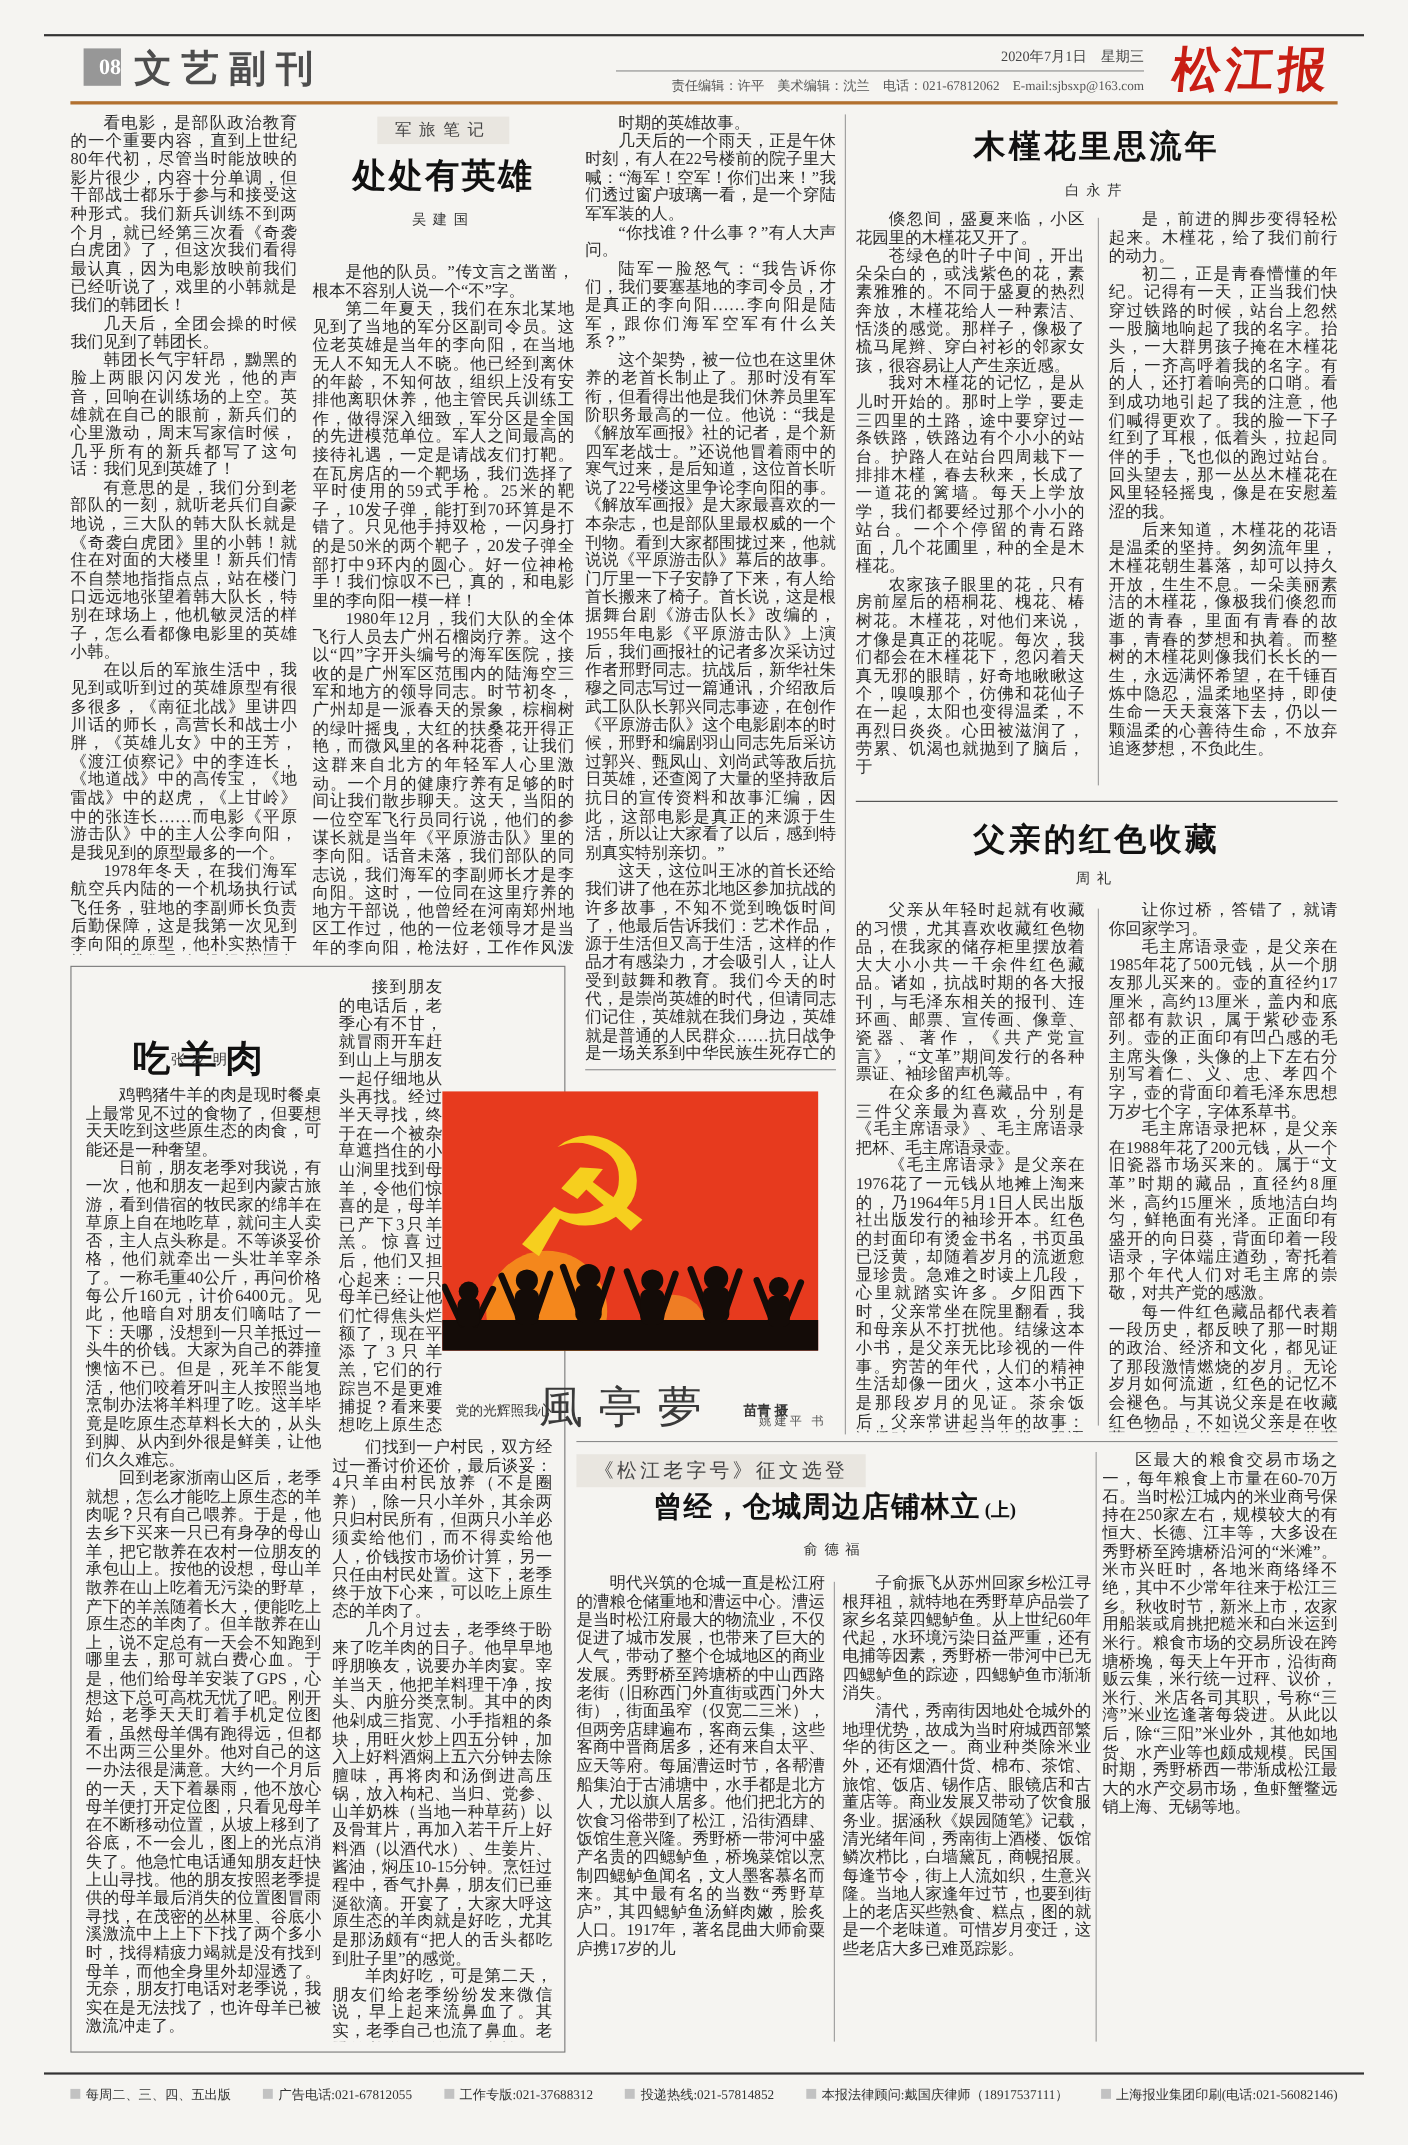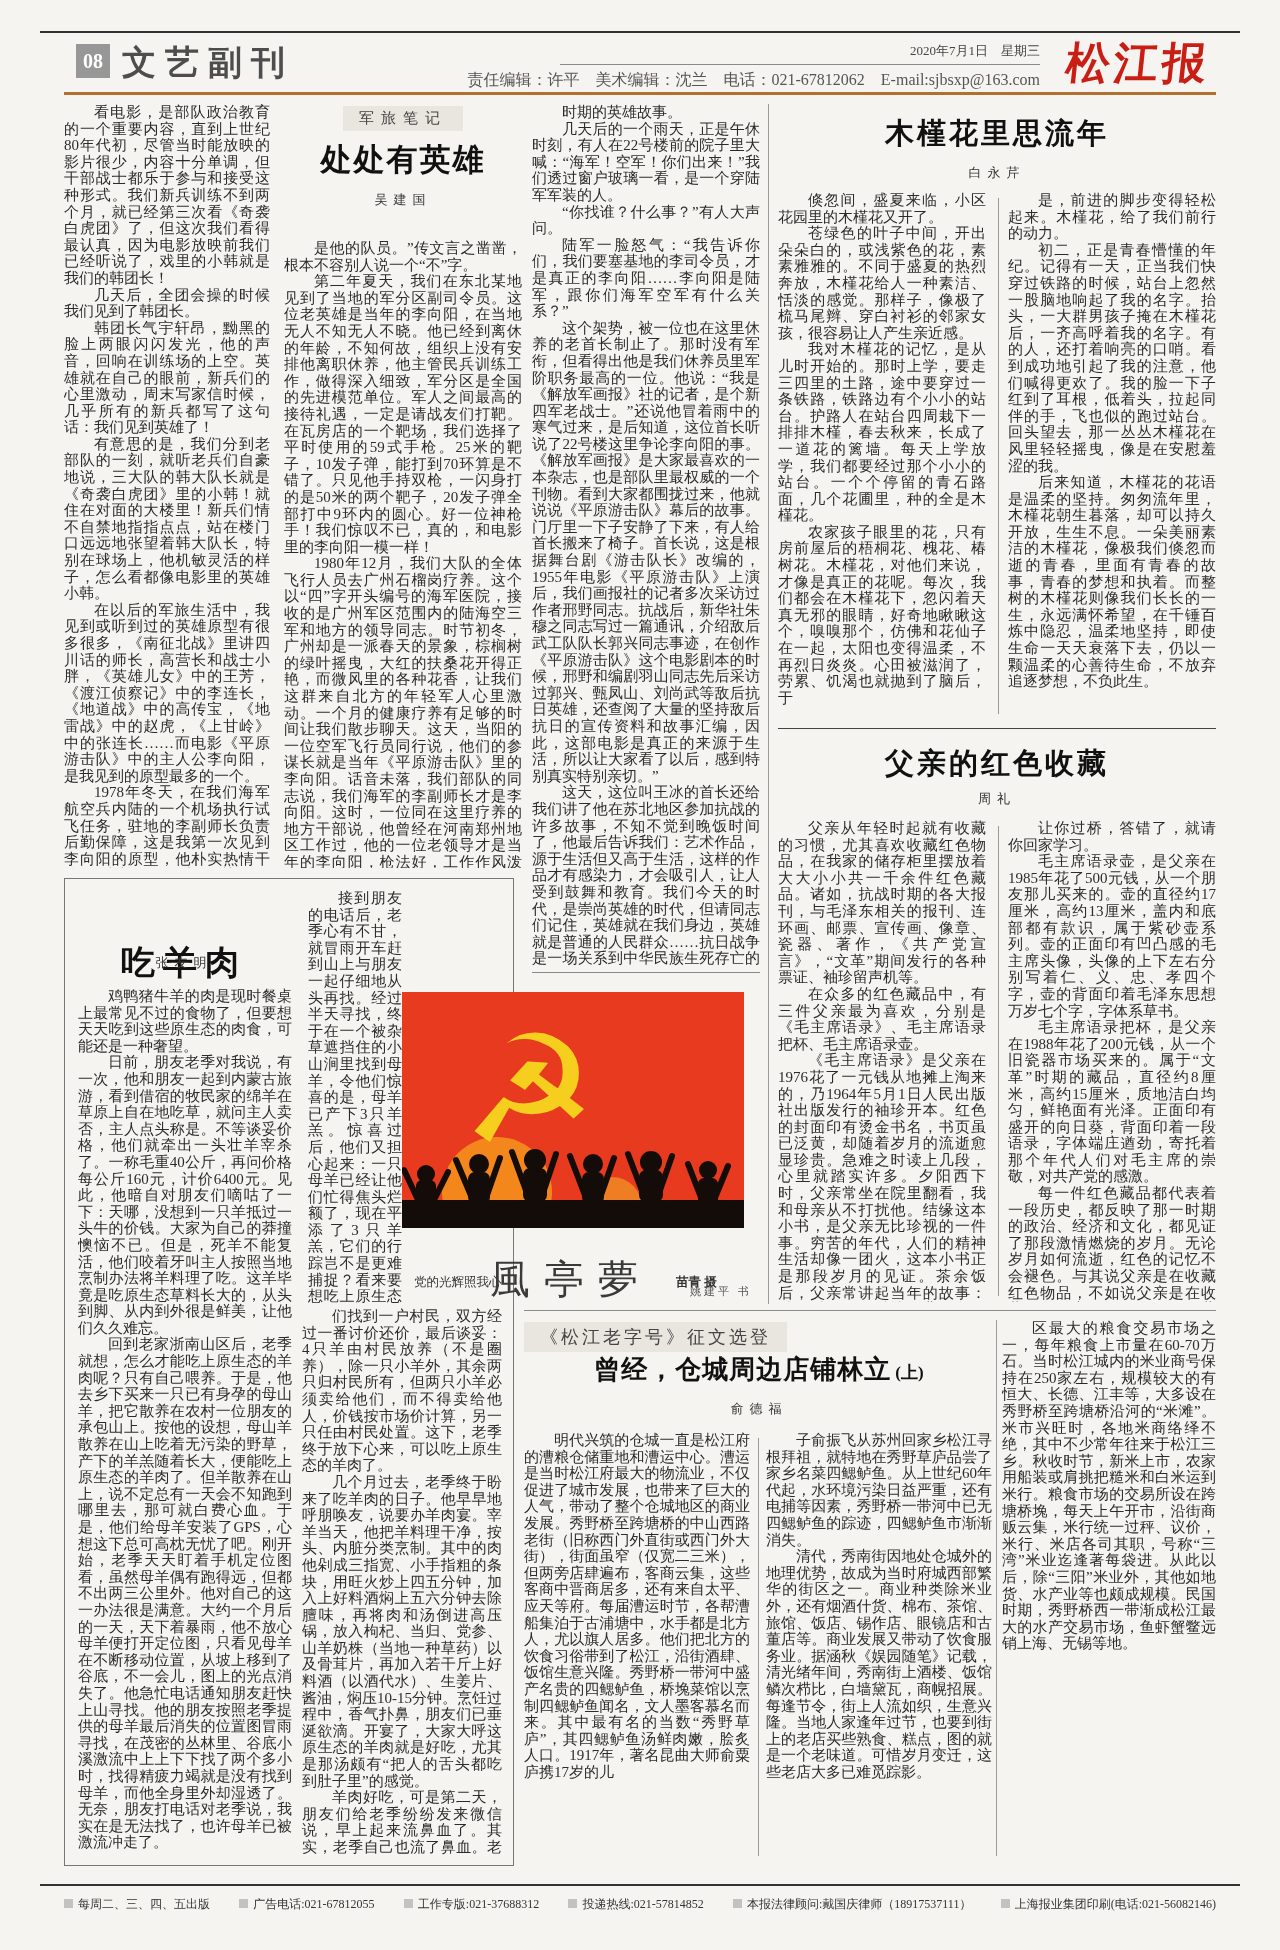--- a/index.html
+++ b/index.html
@@ -9,21 +9,21 @@
   .hline{position:absolute;background:#8a8a8a;height:1px;}
   .vline{position:absolute;background:#9a9a9a;width:1px;}
   .col{position:absolute;overflow:hidden;font-size:15px;line-height:16.6px;text-align:justify;color:#2b2b2b;}
   .col p{margin:0;text-indent:2em;}
   .headline{font-weight:bold;color:#111;text-align:center;font-family:"Liberation Serif","DejaVu Serif",serif;}
   .byline{text-align:center;font-size:13px;color:#333;letter-spacing:6px;}
   .tagbox{display:inline-block;background:#e9e6e0;color:#444;font-size:15px;letter-spacing:7px;padding:3px 16px;}
   .cap{font-size:12.5px;color:#333;margin-top:36px;}
   
   .badge{background:#979797;color:#fff;font-weight:bold;font-size:20px;
-         width:34px;height:34px;display:flex;align-items:center;justify-content:center;}
+         width:34px;height:34px;display:flex;align-items:center;justify-content:flex-end;}
   .section-title{font-size:34px;font-weight:bold;color:#4d4d4d;letter-spacing:9px;}
   .masthead{color:#c81e14;font-size:44px;font-weight:bold;transform:skewX(-6deg);letter-spacing:4px;
             font-family:"Liberation Serif","DejaVu Serif",serif;}
   .footer-row{display:flex;justify-content:space-between;font-size:12px;color:#333;}
   .footer-row .it{white-space:nowrap;}
   .sq{display:inline-block;width:9px;height:9px;background:#c2c2c2;margin-right:5px;}
   .callig{font-size:40px;color:#3a3a3a;letter-spacing:14px;font-weight:normal;
           font-family:"Liberation Serif","DejaVu Serif",serif;}
   .callig-sig{font-size:11px;color:#555;letter-spacing:3px;}
 </style>
@@ -32,21 +32,21 @@
 
 <div class="hline" style="left:40px;top:31px;width:1200px;height:2px;background:#333;"></div>
 
 <div class="abs badge" style="left:76px;top:44px;">
   <span>08</span>
 </div>
 <div class="abs section-title" style="left:122px;top:40px;">文艺副刊</div>
 
 <div class="abs" style="left:560px;top:42px;width:480px;text-align:right;font-size:13px;color:#444;">2020年7月1日　星期三</div>
 <div class="hline" style="left:560px;top:64px;width:480px;"></div>
-<div class="abs" style="left:420px;top:70px;width:620px;text-align:right;font-size:16px;color:#555;">责任编辑：许平　美术编辑：沈兰　电话：021-67812062　E-mail:sjbsxp@163.com</div>
+<div class="abs" style="left:420px;top:70px;width:620px;text-align:right;font-size:12px;color:#555;">责任编辑：许平　美术编辑：沈兰　电话：021-67812062　E-mail:sjbsxp@163.com</div>
 
 <div class="abs masthead" style="left:1066px;top:34px;">松江报</div>
 
 <div class="abs" style="left:64px;top:92px;width:1152px;height:3px;background:#b2702f;"></div>
 
 <div class="col" style="left:64px;top:104px;width:206px;height:764px;">
     <p>看电影，是部队政治教育的一个重要内容，直到上世纪80年代初，尽管当时能放映的影片很少，内容十分单调，但干部战士都乐于参与和接受这种形式。我们新兵训练不到两个月，就已经第三次看《奇袭白虎团》了，但这次我们看得最认真，因为电影放映前我们已经听说了，戏里的小韩就是我们的韩团长！</p>
     <p>几天后，全团会操的时候我们见到了韩团长。</p>
     <p>韩团长气宇轩昂，黝黑的脸上两眼闪闪发光，他的声音，回响在训练场的上空。英雄就在自己的眼前，新兵们的心里激动，周末写家信时候，几乎所有的新兵都写了这句话：我们见到英雄了！</p>
     <p>有意思的是，我们分到老部队的一刻，就听老兵们自豪地说，三大队的韩大队长就是《奇袭白虎团》里的小韩！就住在对面的大楼里！新兵们情不自禁地指指点点，站在楼门口远远地张望着韩大队长，特别在球场上，他机敏灵活的样子，怎么看都像电影里的英雄小韩。</p>

